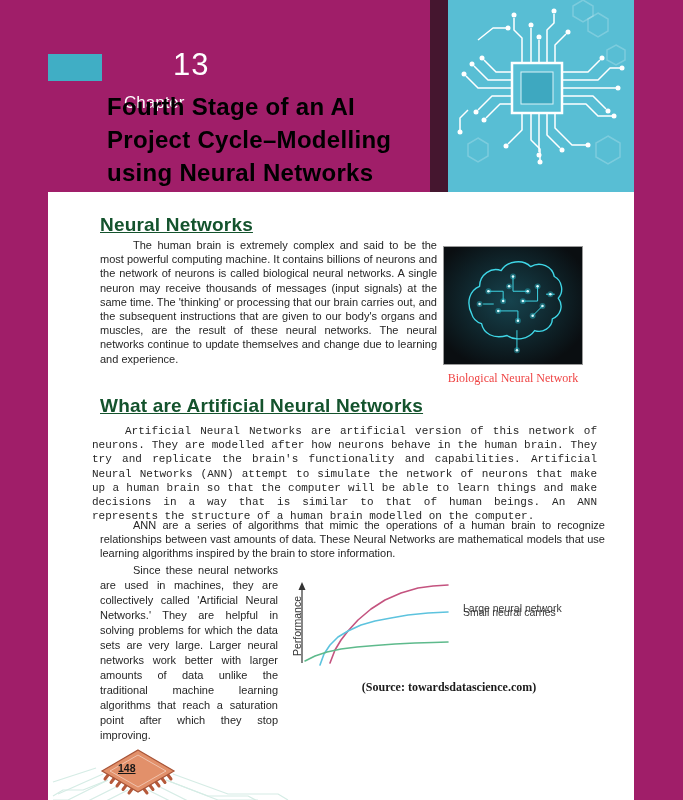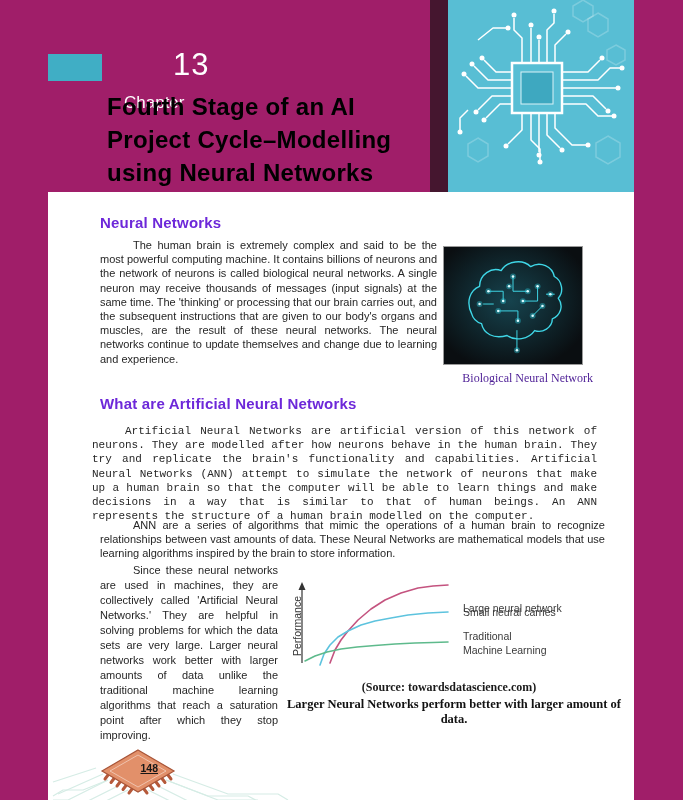--- a/index.html
+++ b/index.html
@@ -14,50 +14,50 @@
   .right-strip { position:absolute; left:634px; top:0; width:49px; height:800px; background:#a01e69; }
   .dark-strip  { position:absolute; left:430px; top:0; width:18px; height:192px; background:#45162f; }
   .circuit-art { position:absolute; left:448px; top:0; width:186px; height:192px; }
   
   .chapter-box { position:absolute; left:48px; top:54px; width:54px; height:27px; background:#40aec5; }
   .chapter-label { position:absolute; left:124px; top:61px; font-size:17px; color:#fff;margin-top:32px; }
   .chapter-number { position:absolute; left:161px; top:47px; font-size:31px; font-weight:300; color:#fff; letter-spacing:1px;margin-left:12px; }
   .title { position:absolute; left:107px; top:90px; width:345px; font-size:24px; line-height:33px;
            font-weight:bold; color:#000000; letter-spacing:0.3px; white-space:pre-line; }
   
-  .h-green { position:absolute; font-size:15px; font-weight:bold; color:#6d28d9; letter-spacing:0.2px; }
+  .h-green { position:absolute; font-size:19px; font-weight:bold; color:#14532d; letter-spacing:0.2px;text-decoration:underline; }
   .h1 { left:100px; top:214px; }
   .h2 { left:100px; top:395px; }
   
   .para { position:absolute; font-size:11px; line-height:14.2px; color:#262626;
           text-align:justify; text-indent:33px; }
   .para1 { left:100px; top:238px; width:337px; }
   .para2 { left:92px; top:424px; width:505px;font-family:Liberation Mono, monospace; }
   .para3 { left:100px; top:518px; width:505px; }
   .para4 { left:100px; top:563px; width:178px; line-height:15px; }
   
   .brain-fig { position:absolute; left:443px; top:246px; width:140px; height:119px;
                border:1px solid #9a9a9a; background:#0a0e11; }
-  .brain-cap { position:absolute; left:433px; top:371px; width:160px; text-align:right;
-               font-family:"Liberation Serif", serif; font-size:12px; color:#4c1d95; }
+  .brain-cap { position:absolute; left:433px; top:371px; width:160px; text-align:center;
+               font-family:"Liberation Serif", serif; font-size:12px; color:#ef4444; }
   
   .chart-wrap { position:absolute; left:283px; top:562px; width:348px; height:118px; }
   .chart-svg  { position:absolute; left:0; top:0; }
   .perf-label { position:absolute; left:-26px; top:58px; width:80px; height:12px;
                 transform:rotate(-90deg); font-size:10.5px; color:#333; text-align:center; }
   .legend-item { position:absolute; left:180px; width:130px; font-size:10.5px; line-height:13.5px;
                  color:#3a3a3a; white-space:pre-line; }
   .li-0 { top:8px;margin-top:32px; } .li-1 { top:44px; } .li-2 { top:68px; }
   .chart-source { position:absolute; left:283px; top:680px; width:332px; text-align:center;
                   font-family:"Liberation Serif", serif; font-size:12px; color:#1a1a1a;font-weight:bold; }
   .chart-caption { position:absolute; left:278px; top:697px; width:352px; text-align:center;
                    font-family:"Liberation Serif", serif; font-size:12.5px; font-weight:bold; color:#111; }
   
   .bottom-art { position:absolute; left:48px; top:742px; width:250px; height:58px; }
-  .page-number { position:absolute; left:118px; top:762px; width:40px; text-align:right;
+  .page-number { position:absolute; left:118px; top:762px; width:40px; text-align:left;
                  font-size:10.5px; font-weight:bold; color:#171717;text-decoration:underline; }
 </style>
 </head>
 <body>
 
 <div class="page">
 
   <div class="left-strip"></div>
   <div class="right-strip"></div>
   <div class="header-bg"></div>
@@ -203,25 +203,22 @@
       <polygon points="19,20 15.5,28 22.5,28" fill="#333"></polygon>
       <g id="curves">
           <polyline points="47,101 52,88 58,78 65,69 75,58 88,47 102,38 118,31 135,26 150,24 165,23" style="fill:none;stroke:#c4537f;stroke-width:1.6;stroke-linecap:round;stroke-linejoin:round"></polyline>
           <polyline points="37,103 41,92 47,83 55,75 65,69 78,63 92,59 108,56 125,53 145,51 165,50" style="fill:none;stroke:#5dc3de;stroke-width:1.6;stroke-linecap:round;stroke-linejoin:round"></polyline>
           <polyline points="22,99 32,94 44,90 58,87 74,85 92,83.5 112,82 132,81 150,80.5 165,80" style="fill:none;stroke:#5eba8c;stroke-width:1.6;stroke-linecap:round;stroke-linejoin:round"></polyline>
         </g>
     </svg>
     <div class="perf-label">Performance</div>
     <div class="legend-item li-0">Large neural network</div>
     <div class="legend-item li-1">Small neural carries</div>
-    <div class="legend-item li-2">Traditional
-Machine Learning</div>
   </div>
   <div class="chart-source">(Source: towardsdatascience.com)</div>
-  <div class="chart-caption">Larger Neural Networks perform better with larger amount of data.</div>
 
   <svg class="bottom-art" viewBox="0 0 250 58" xmlns="http://www.w3.org/2000/svg">
     <g stroke="#d5ece5" stroke-width="1.2" fill="none" stroke-linejoin="round">
       <polyline points="60,38 20,58 5,58"></polyline>
       <polyline points="70,44 30,64"></polyline>
       <polyline points="80,48 50,63"></polyline>
       <polyline points="100,48 130,63"></polyline>
       <polyline points="110,44 150,64"></polyline>
       <polyline points="118,38 170,58 210,58"></polyline>
       <polyline points="125,32 180,52 230,52 240,58"></polyline>

